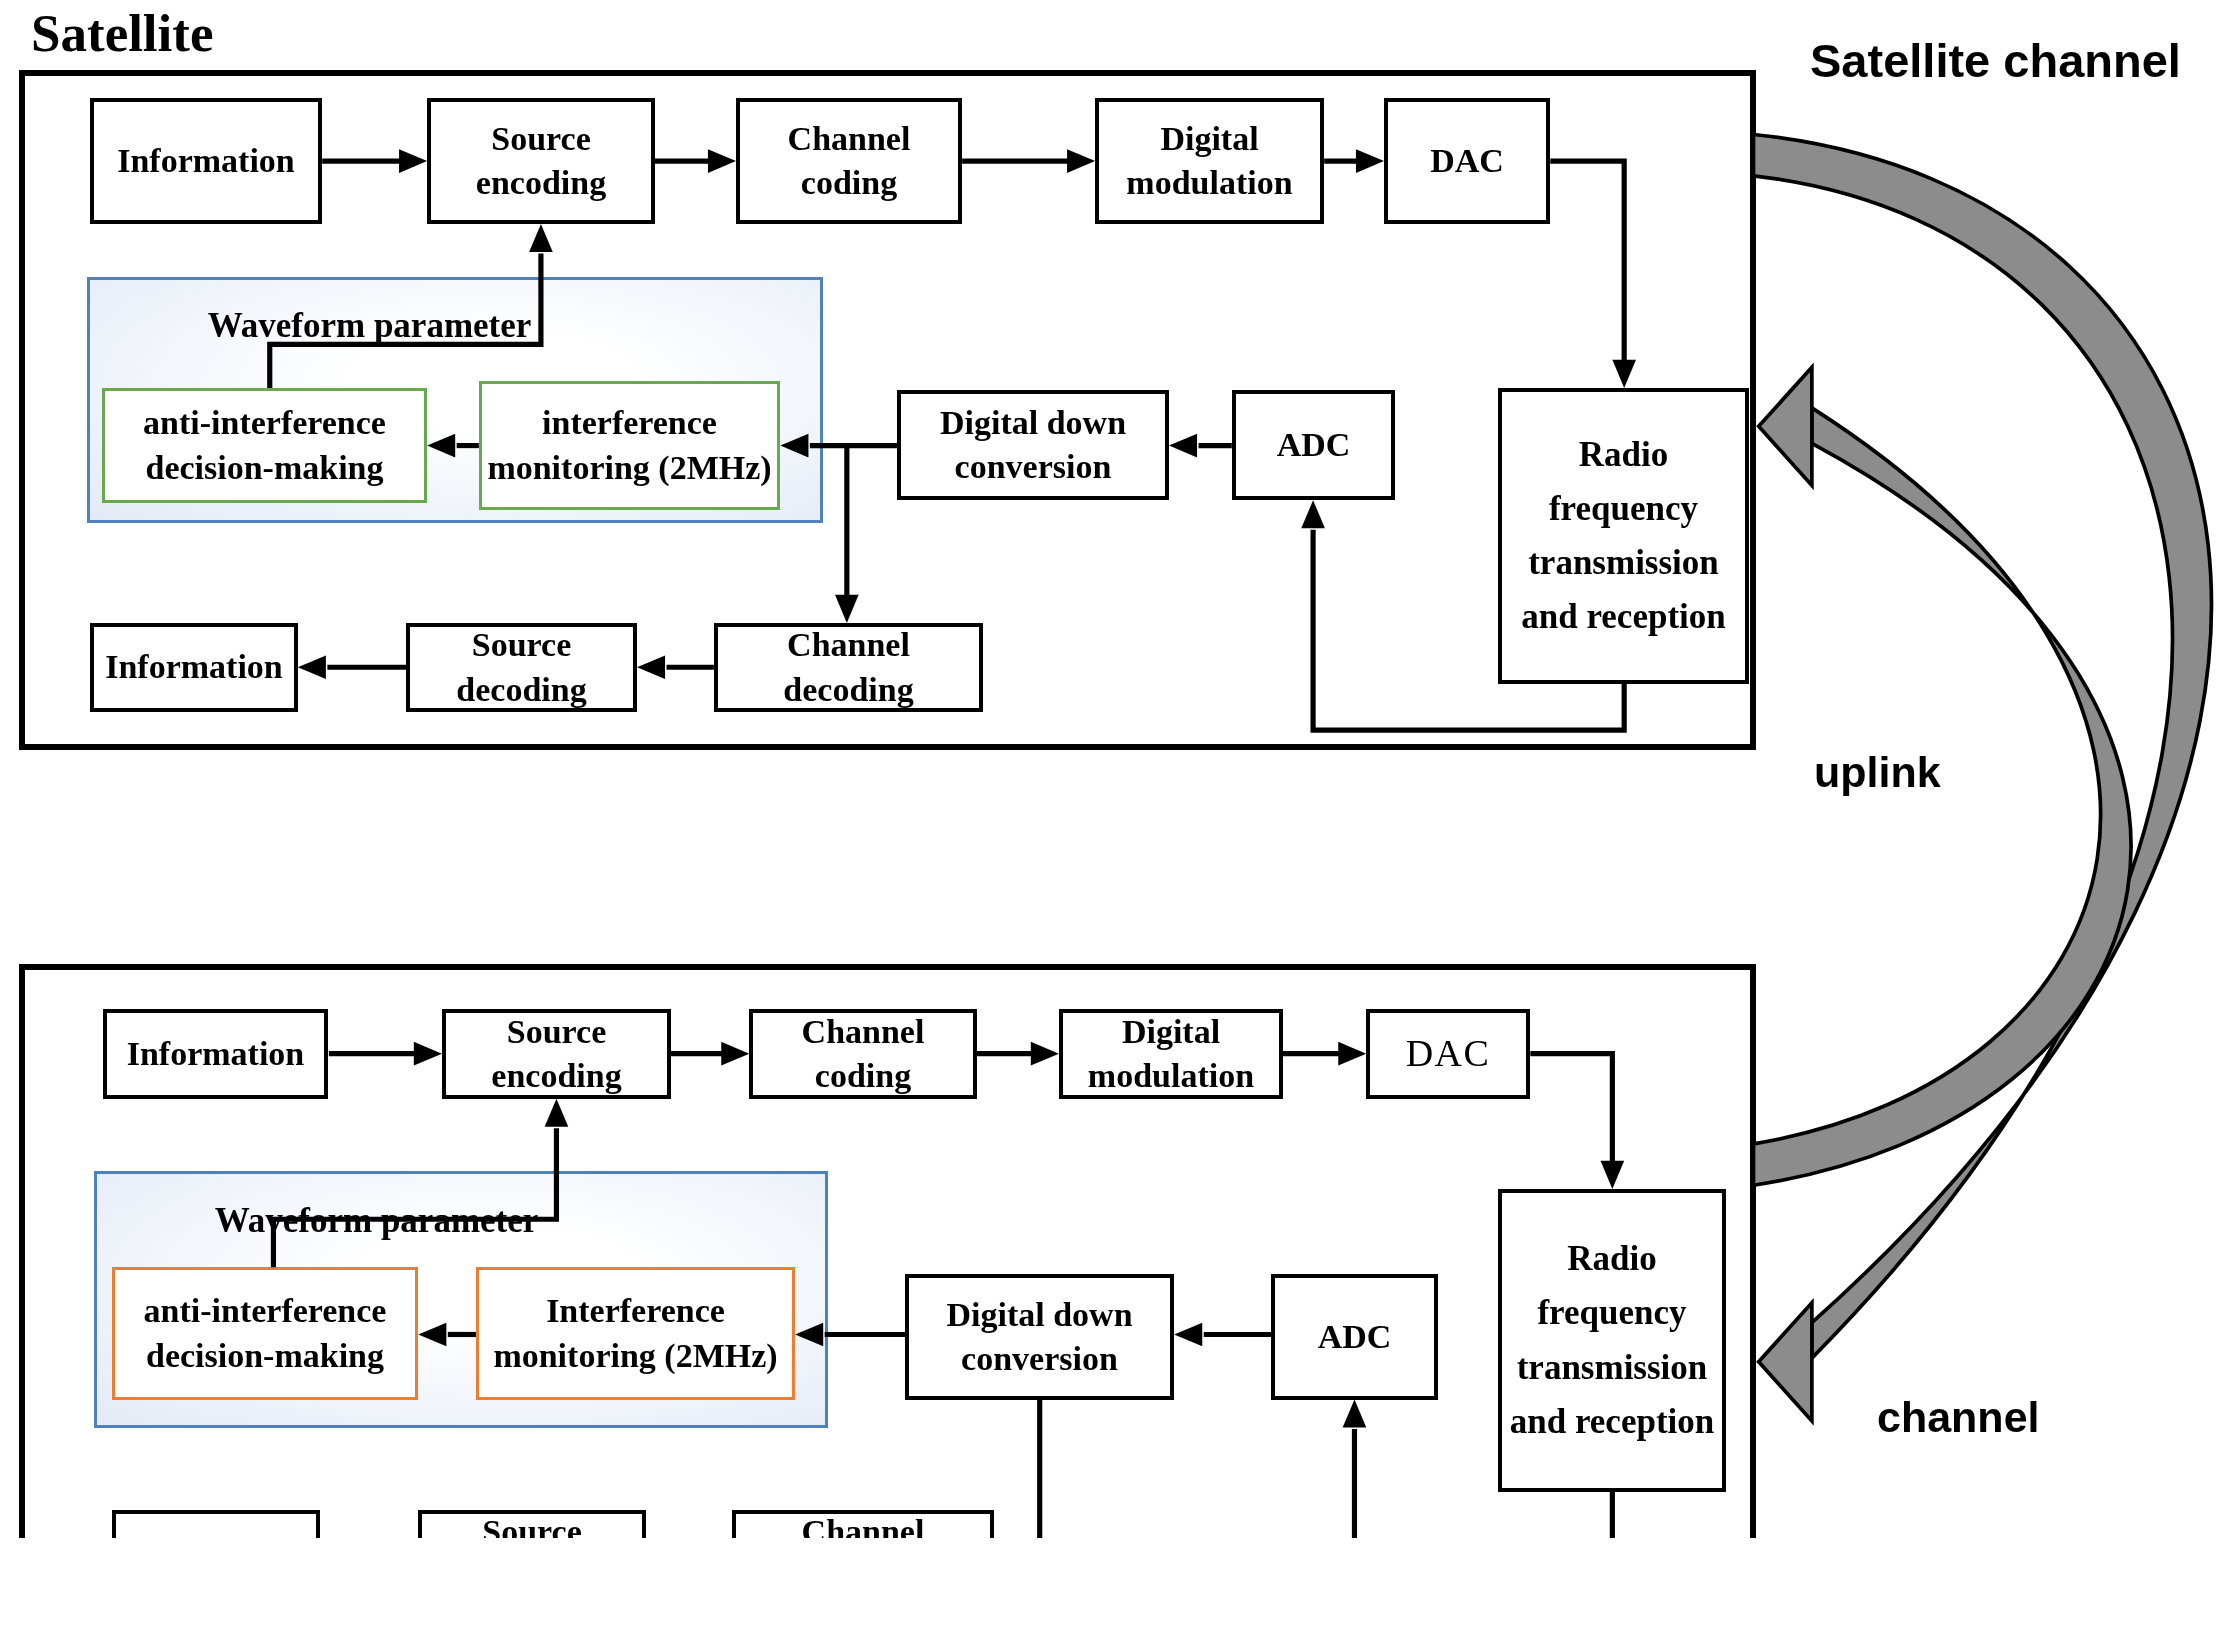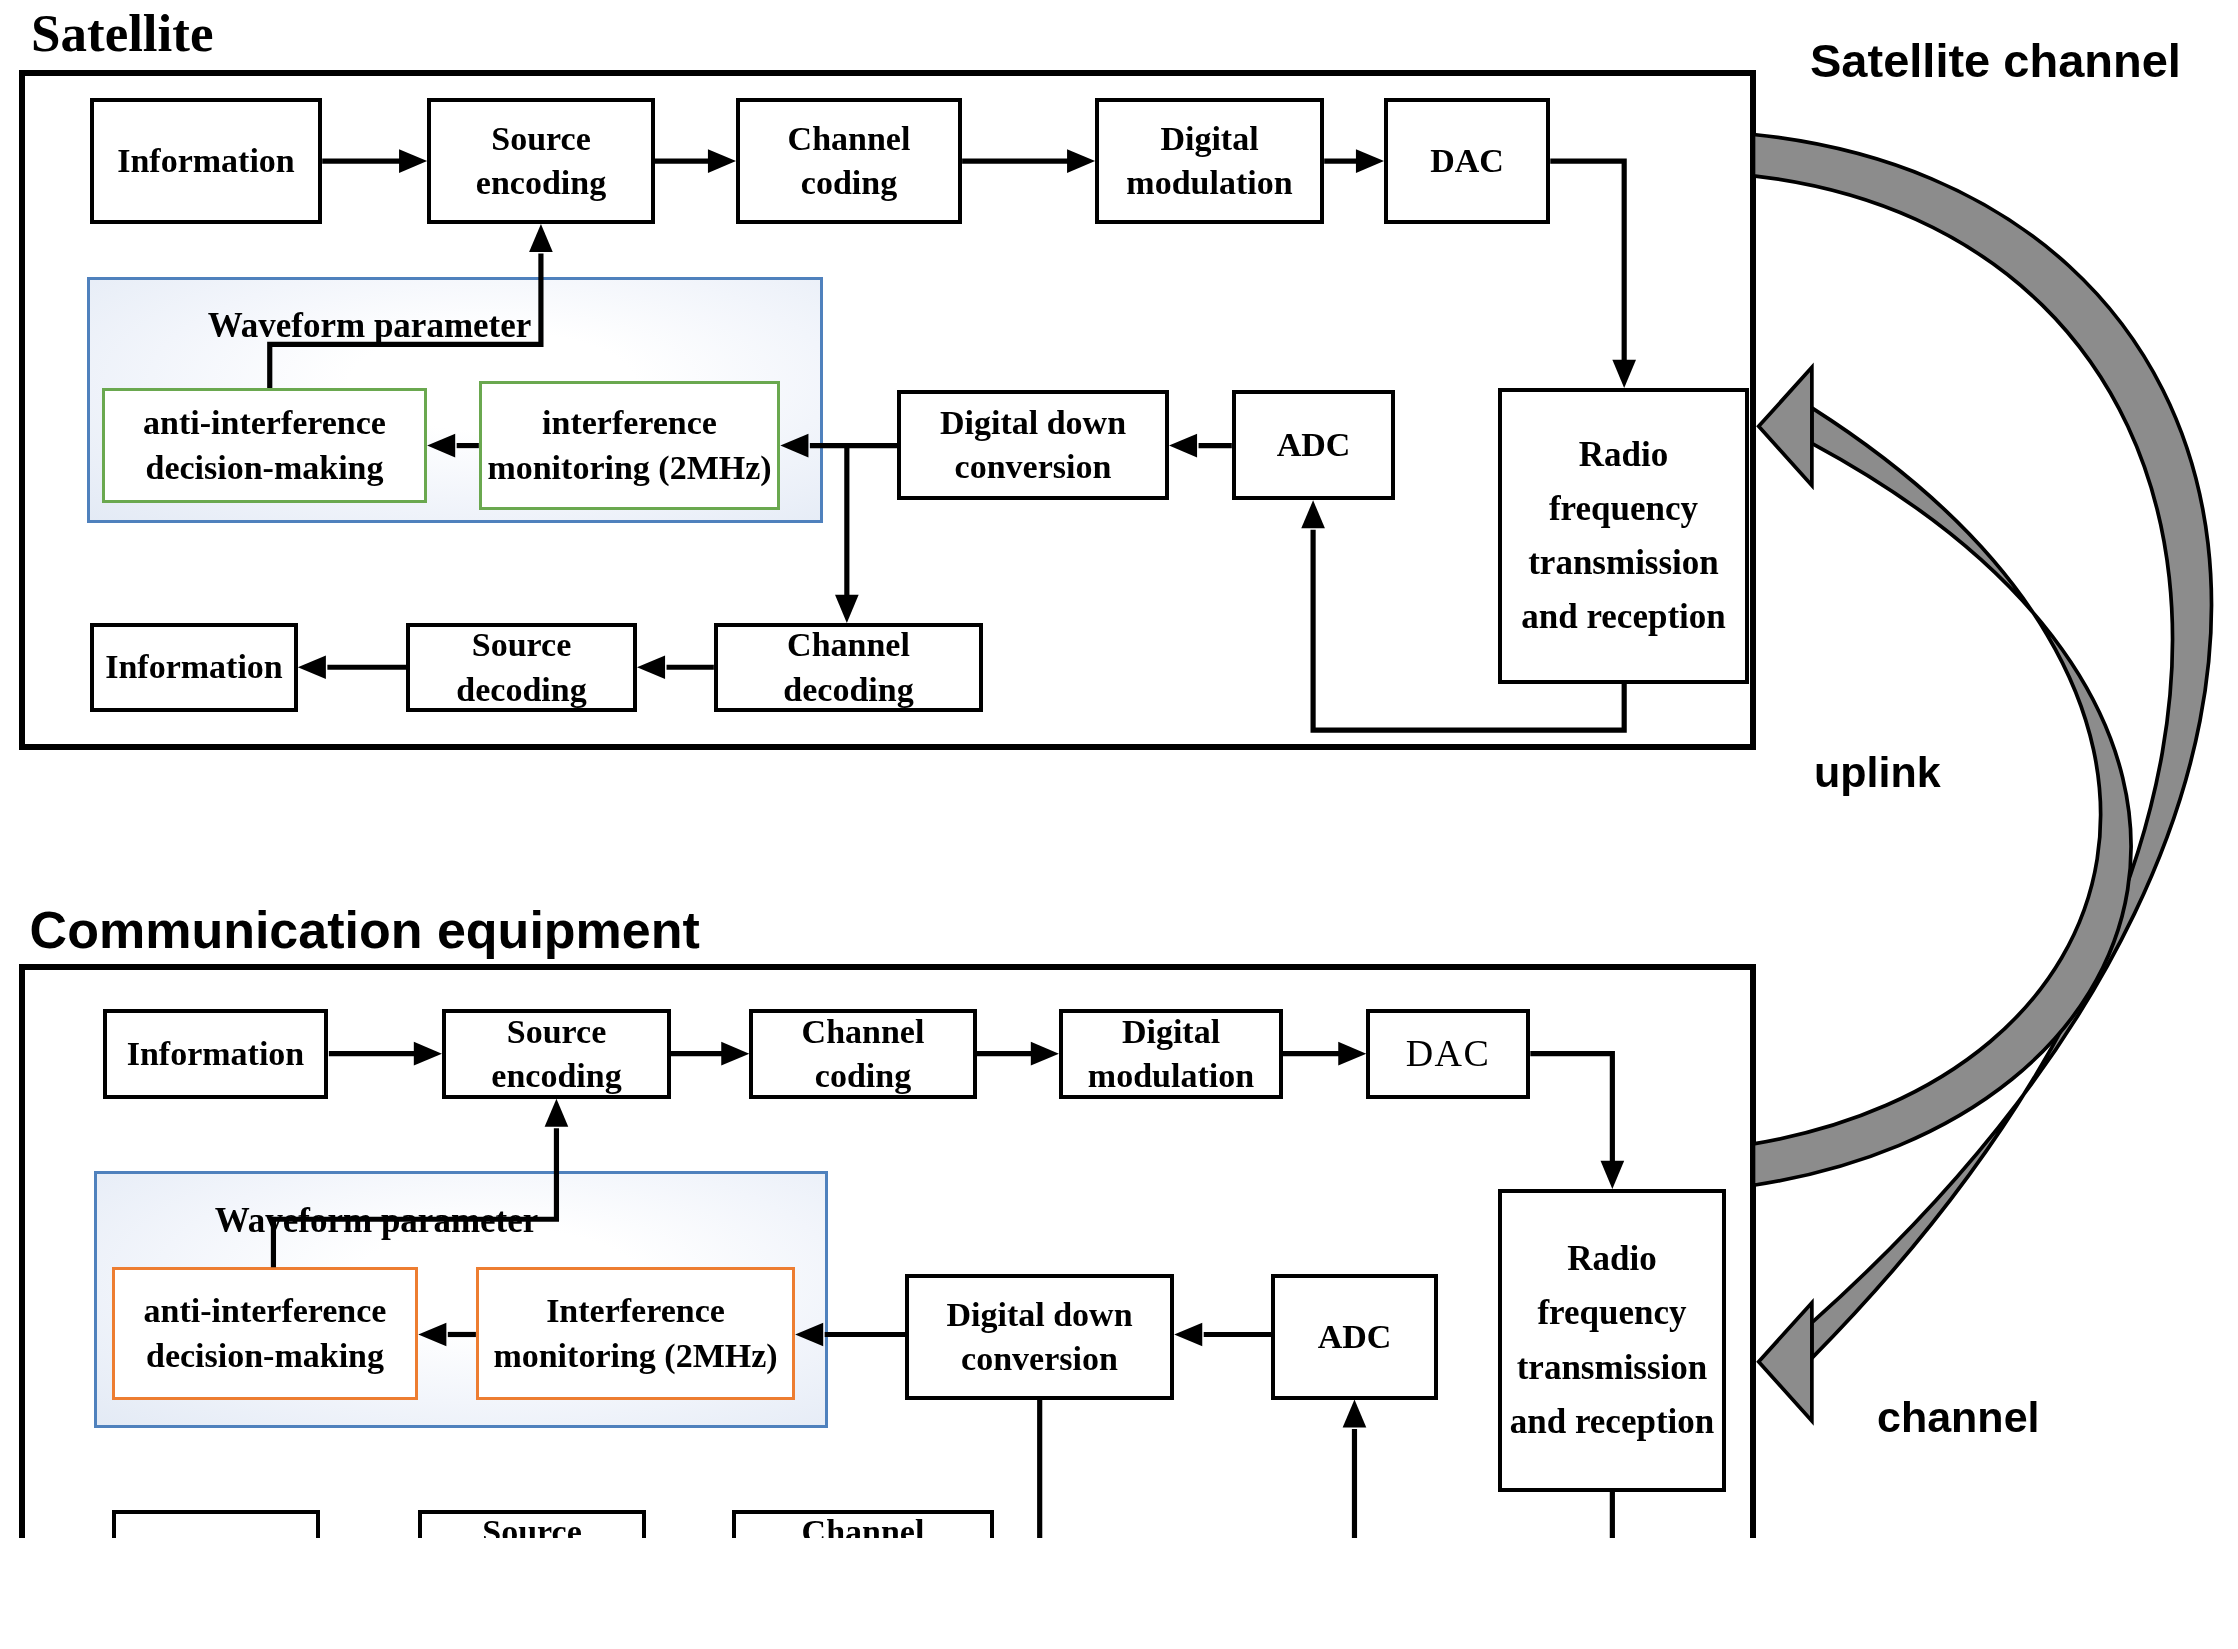--- a/index.html
+++ b/index.html
@@ -75,21 +75,20 @@
   <div class="abs box green" style="left:102px;top:388px;width:325px;height:115px;">anti-interference decision-making</div>
   <div class="abs box green" style="left:479px;top:381px;width:301px;height:129px;padding:0 1.5px;">interference monitoring (2MHz)</div>
 
   <div class="abs box" style="left:897px;top:390px;width:272px;height:110px;">Digital down conversion</div>
   <div class="abs box" style="left:1232px;top:390px;width:163px;height:110px;">ADC</div>
 
   <div class="abs box" style="left:90px;top:623px;width:208px;height:89px;">Information</div>
   <div class="abs box" style="left:406px;top:623px;width:231px;height:89px;">Source decoding</div>
   <div class="abs box" style="left:714px;top:623px;width:269px;height:89px;">Channel decoding</div>
 
-  <div class="abs section-title-sans" style="left:29.6px;top:903px;">Communication equipment</div>
 
   <div class="abs outer-frame" style="left:19px;top:964px;width:1737px;height:680px;"></div>
 
   <div class="abs box" style="left:103px;top:1009px;width:225px;height:90px;">Information</div>
   <div class="abs box" style="left:442px;top:1009px;width:229px;height:90px;">Source encoding</div>
   <div class="abs box" style="left:749px;top:1009px;width:228px;height:90px;">Channel coding</div>
   <div class="abs box" style="left:1059px;top:1009px;width:224px;height:90px;">Digital modulation</div>
   <div class="abs box mono-thin" style="left:1366px;top:1009px;width:164px;height:90px;">DAC</div>
 
   <div class="abs box rf" style="left:1498px;top:1189px;width:228px;height:303px;">Radio frequency transmission and reception</div>

